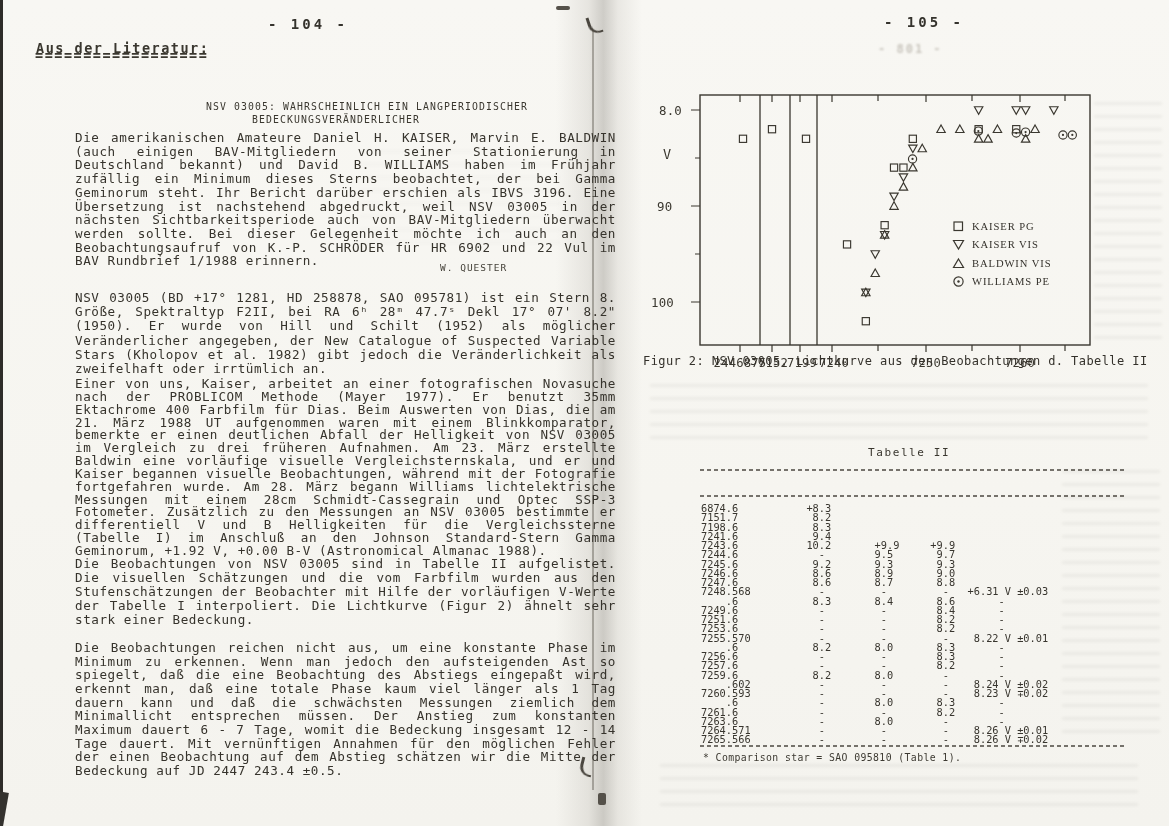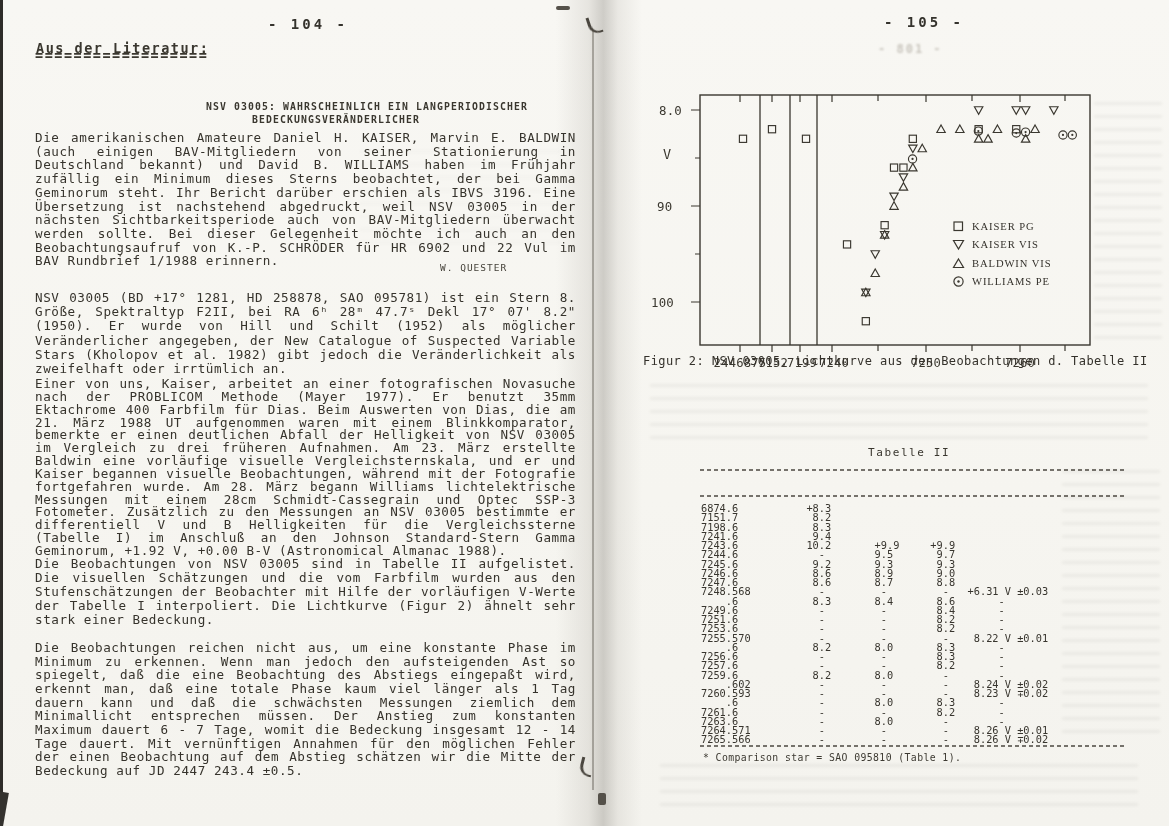--- a/index.html
+++ b/index.html
@@ -18,22 +18,22 @@
   .speck{background:#55514a;border-radius:2px;filter:blur(.5px);}
   .ghost{background:repeating-linear-gradient(180deg,rgba(110,105,96,.6) 0 3px,rgba(110,105,96,0) 3px 13px);
          filter:blur(1.5px);opacity:.13;}
   .ghost-text{color:#a19b90;filter:blur(1.1px);opacity:.55;font-weight:bold;letter-spacing:2px;}
 
   
   .pagenum{font-size:14px;font-weight:bold;letter-spacing:3px;color:#35332d;}
   .h-section{font-size:13.5px;font-weight:bold;letter-spacing:1.5px;}
   .h-equals{font-size:13.5px;font-weight:bold;letter-spacing:1.5px;margin-top:-6px;}
   .h-sub{font-size:14.5px;font-weight:bold;letter-spacing:1.8px;}
-  .h-title{font-size:9.8px;font-weight:bold;letter-spacing:1.1px;line-height:13px;}
-  .para{width:541px;font-size:12.6px;letter-spacing:0.55px;text-align:justify;color:#36332c;}
+  .h-title{font-size:9.8px;font-weight:normal;letter-spacing:1.1px;line-height:13px;}
+  .para{width:541px;font-size:12.6px;letter-spacing:0.55px;text-align:justify;color:#36332c;margin-left:40px;}
   .sig{font-size:9.5px;letter-spacing:1px;color:#45423a;}
 
   
   #figure{left:640px;top:78px;width:522px;height:302px;}
   #lc-svg text{font-family:"DejaVu Sans Mono","DejaVu Sans",monospace;fill:#3a372f;}
   .xt{font-size:12.2px;text-anchor:middle;letter-spacing:0.2px;}
   .yt{font-size:12.4px;letter-spacing:0.2px;}
   .legend-row{display:flex;align-items:center;height:18.5px;}
   .legend-row span{font-size:10.6px;letter-spacing:0.9px;margin-left:7px;color:#34312b;}
   #caption{left:643px;top:354px;width:520px;font-size:12px;letter-spacing:0.42px;color:#34312b;white-space:pre;}

